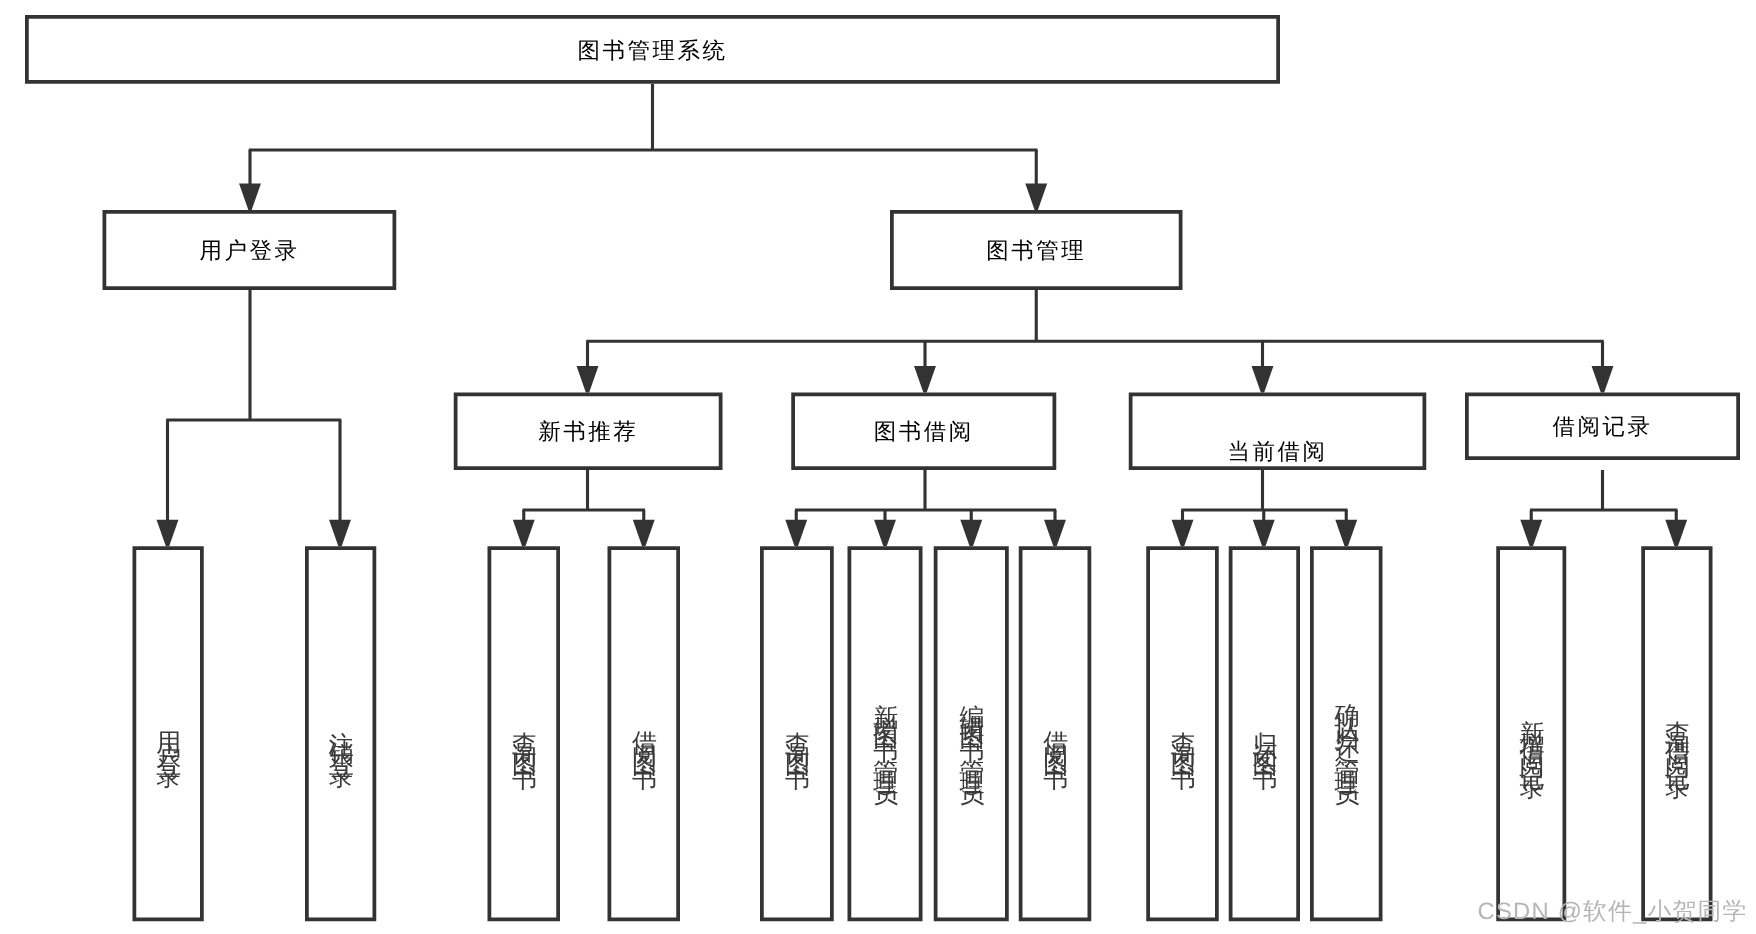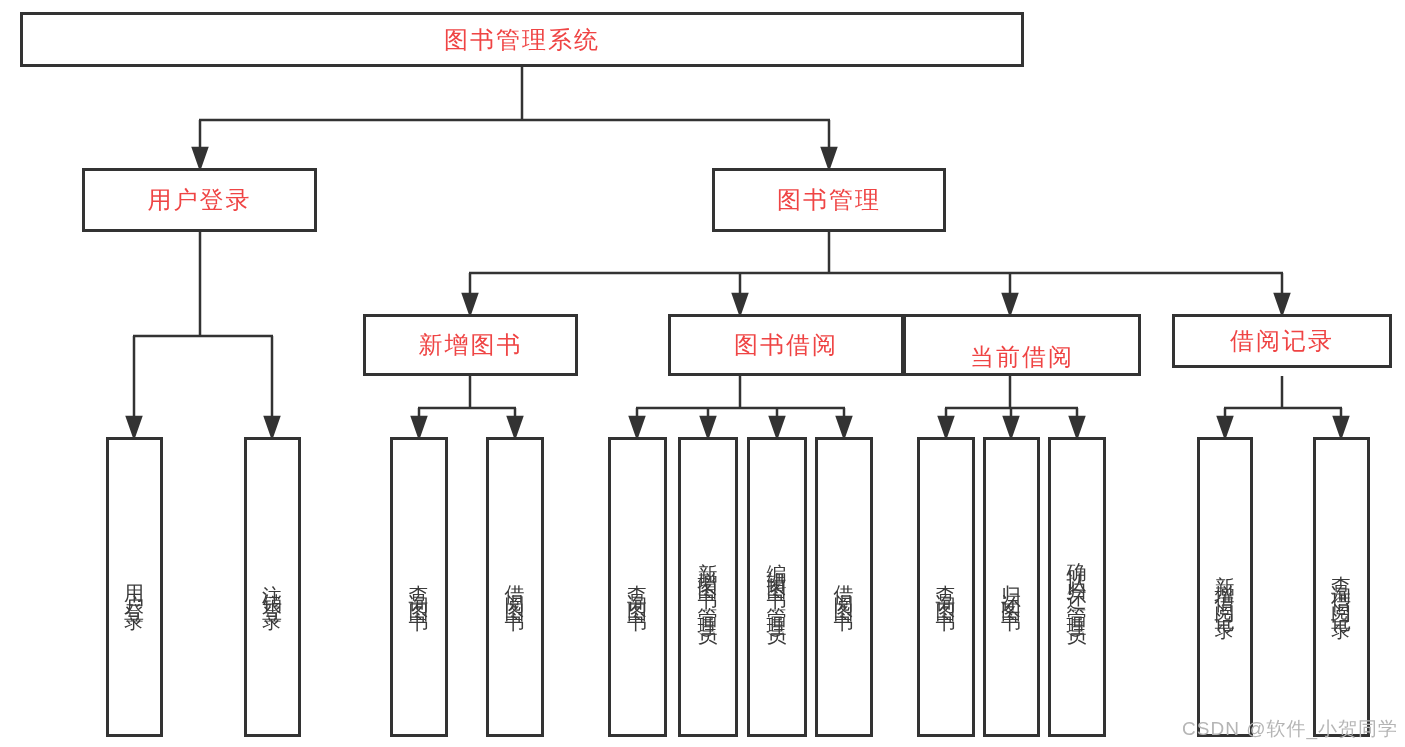--- a/index.html
+++ b/index.html
@@ -25,22 +25,22 @@
     position: absolute;
     box-sizing: border-box;
     border: 3px solid #333333;
     background: #ffffff;
     display: flex;
     align-items: center;
     justify-content: center;
     z-index: 2;
   }
   .hlabel {
-    font-size: 24px;
-    color: #ef4444;
+    font-size: 18px;
+    color: #000000;
     letter-spacing: 2px;
     white-space: nowrap;
   }
   .vnode span {
     writing-mode: vertical-rl;
     text-orientation: mixed;
     font-size: 20px;
     color: #3a3a3a;
     letter-spacing: 9px;
     line-height: 1.1;
@@ -54,21 +54,21 @@
     color: #b5b5b5;
     letter-spacing: 1px;
     z-index: 3;
     white-space: nowrap;
   }
   
   #n-root            { left: 20px;   top: 12px;  width: 1004px; height: 55px; }
   #n-user-login      { left: 82px;   top: 168px; width: 235px;  height: 64px; }
   #n-book-mgmt       { left: 712px;  top: 168px; width: 234px;  height: 64px; }
   #n-new-book-rec    { left: 363px;  top: 314px; width: 215px;  height: 62px; }
-  #n-book-borrow     { left: 668px;  top: 314px; width: 236px;  height: 62px; justify-content: center; }
+  #n-book-borrow     { left: 633px;  top: 314px; width: 212px;  height: 62px; justify-content: center; }
   #n-current-borrow  { left: 903px;  top: 314px; width: 238px;  height: 62px; align-items: flex-end; }
   #n-borrow-record   { left: 1172px; top: 314px; width: 220px;  height: 54px; }
   
   .vnode { top: 437px; height: 300px; }
   #v-ul-login    { left: 106px;  width: 57px; }
   #v-ul-logout   { left: 244px;  width: 57px; }
   #v-nb-query    { left: 390px;  width: 58px; }
   #v-nb-borrow   { left: 486px;  width: 58px; }
   #v-bb-query    { left: 608px;  width: 59px; }
   #v-bb-add      { left: 678px;  width: 60px; }
@@ -150,21 +150,21 @@
   </div>
 
   <div class="node" id="n-user-login">
     <span class="hlabel">用户登录</span>
   </div>
   <div class="node" id="n-book-mgmt">
     <span class="hlabel">图书管理</span>
   </div>
 
   <div class="node" id="n-new-book-rec">
-    <span class="hlabel">新增图书</span>
+    <span class="hlabel">新书推荐</span>
   </div>
   <div class="node" id="n-book-borrow">
     <span class="hlabel">图书借阅</span>
   </div>
   <div class="node" id="n-current-borrow">
     <span class="hlabel">当前借阅</span>
   </div>
   <div class="node" id="n-borrow-record">
     <span class="hlabel">借阅记录</span>
   </div>

